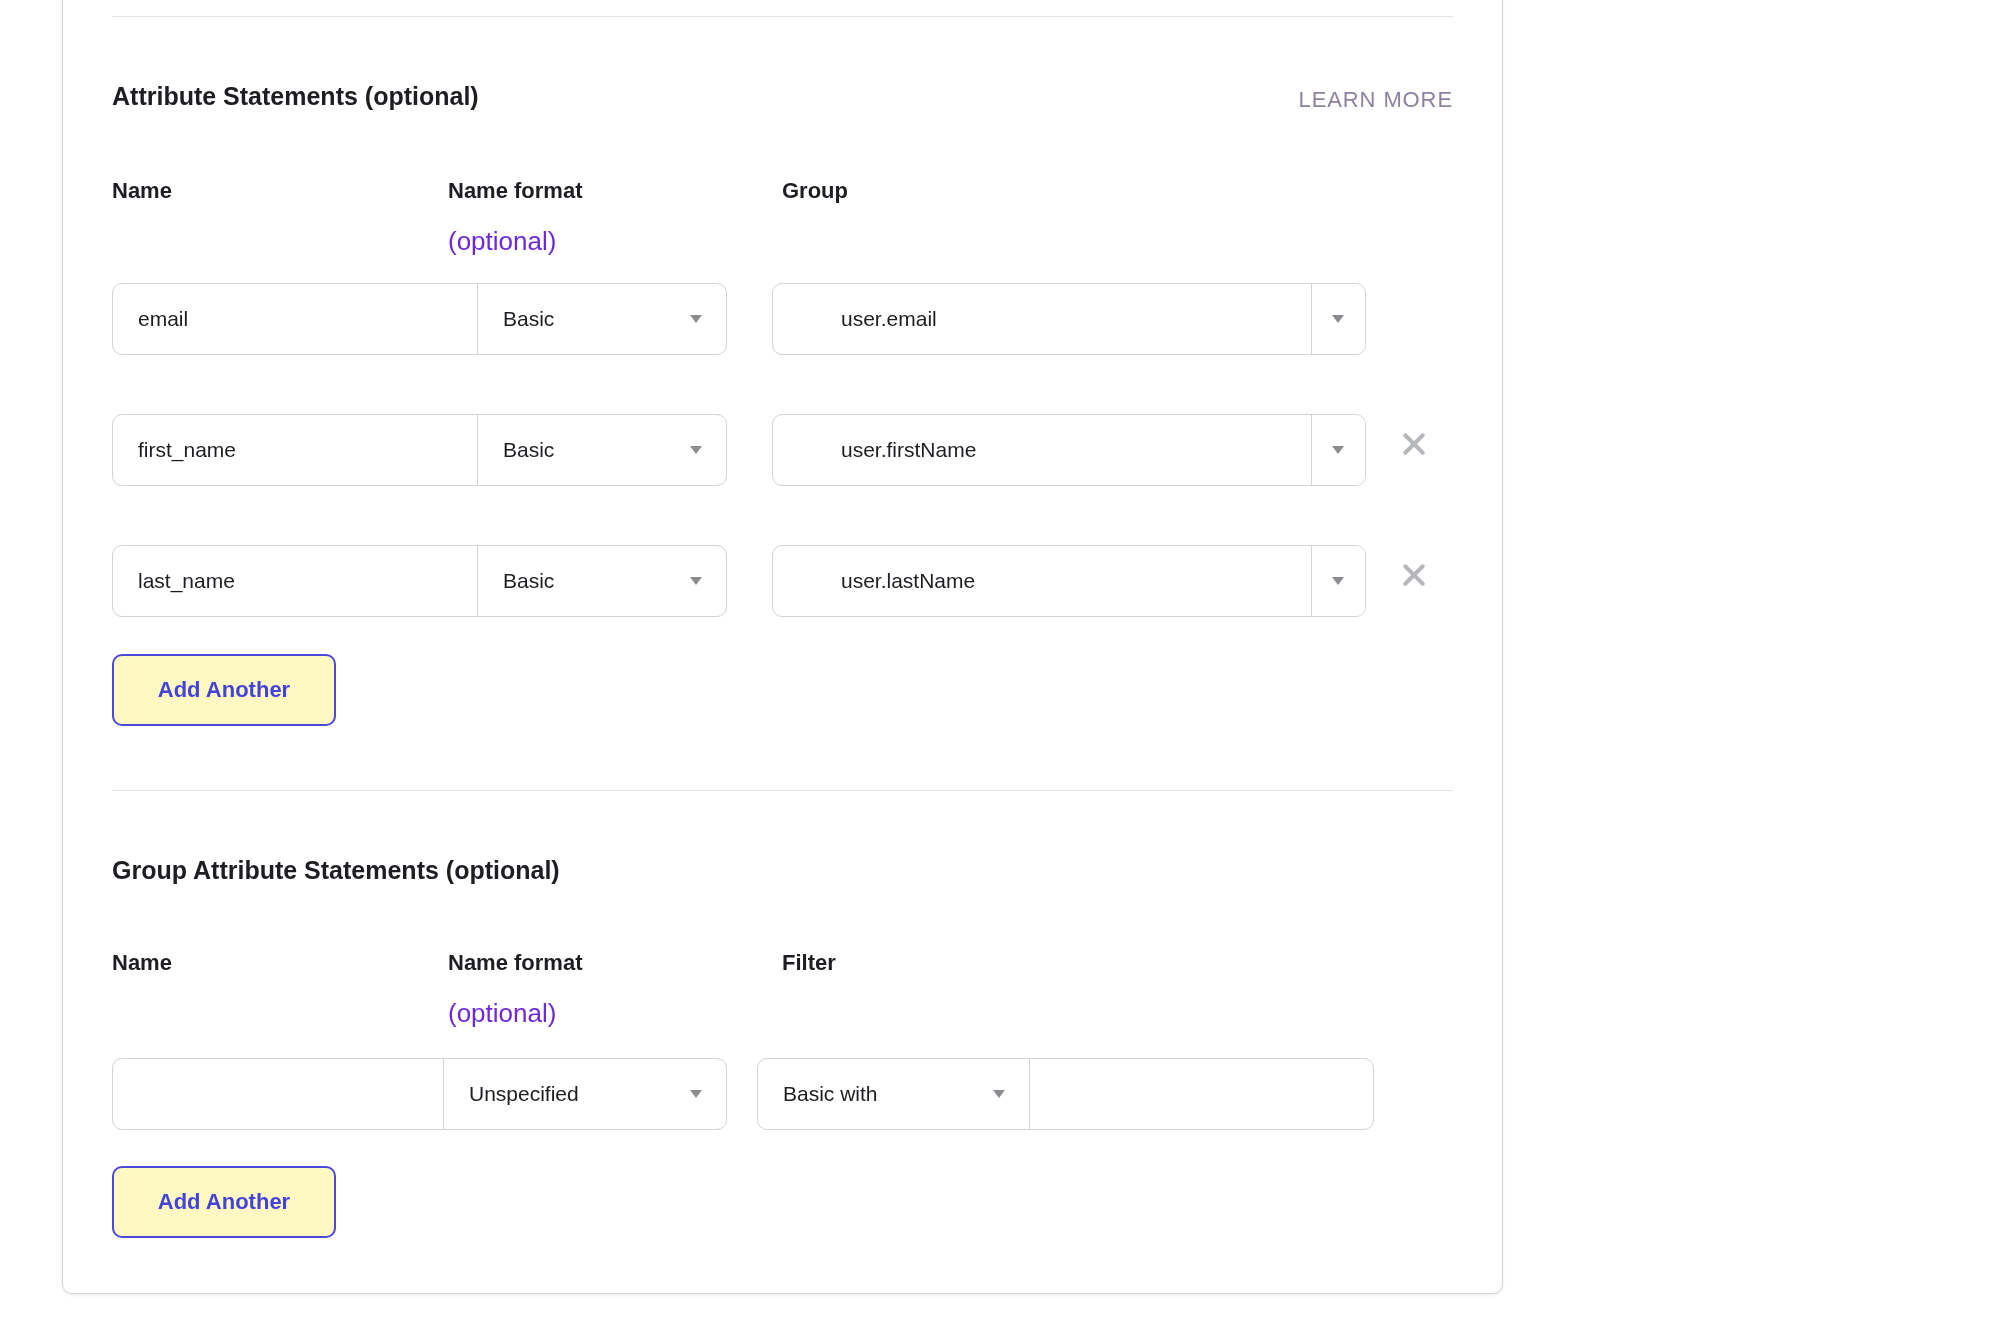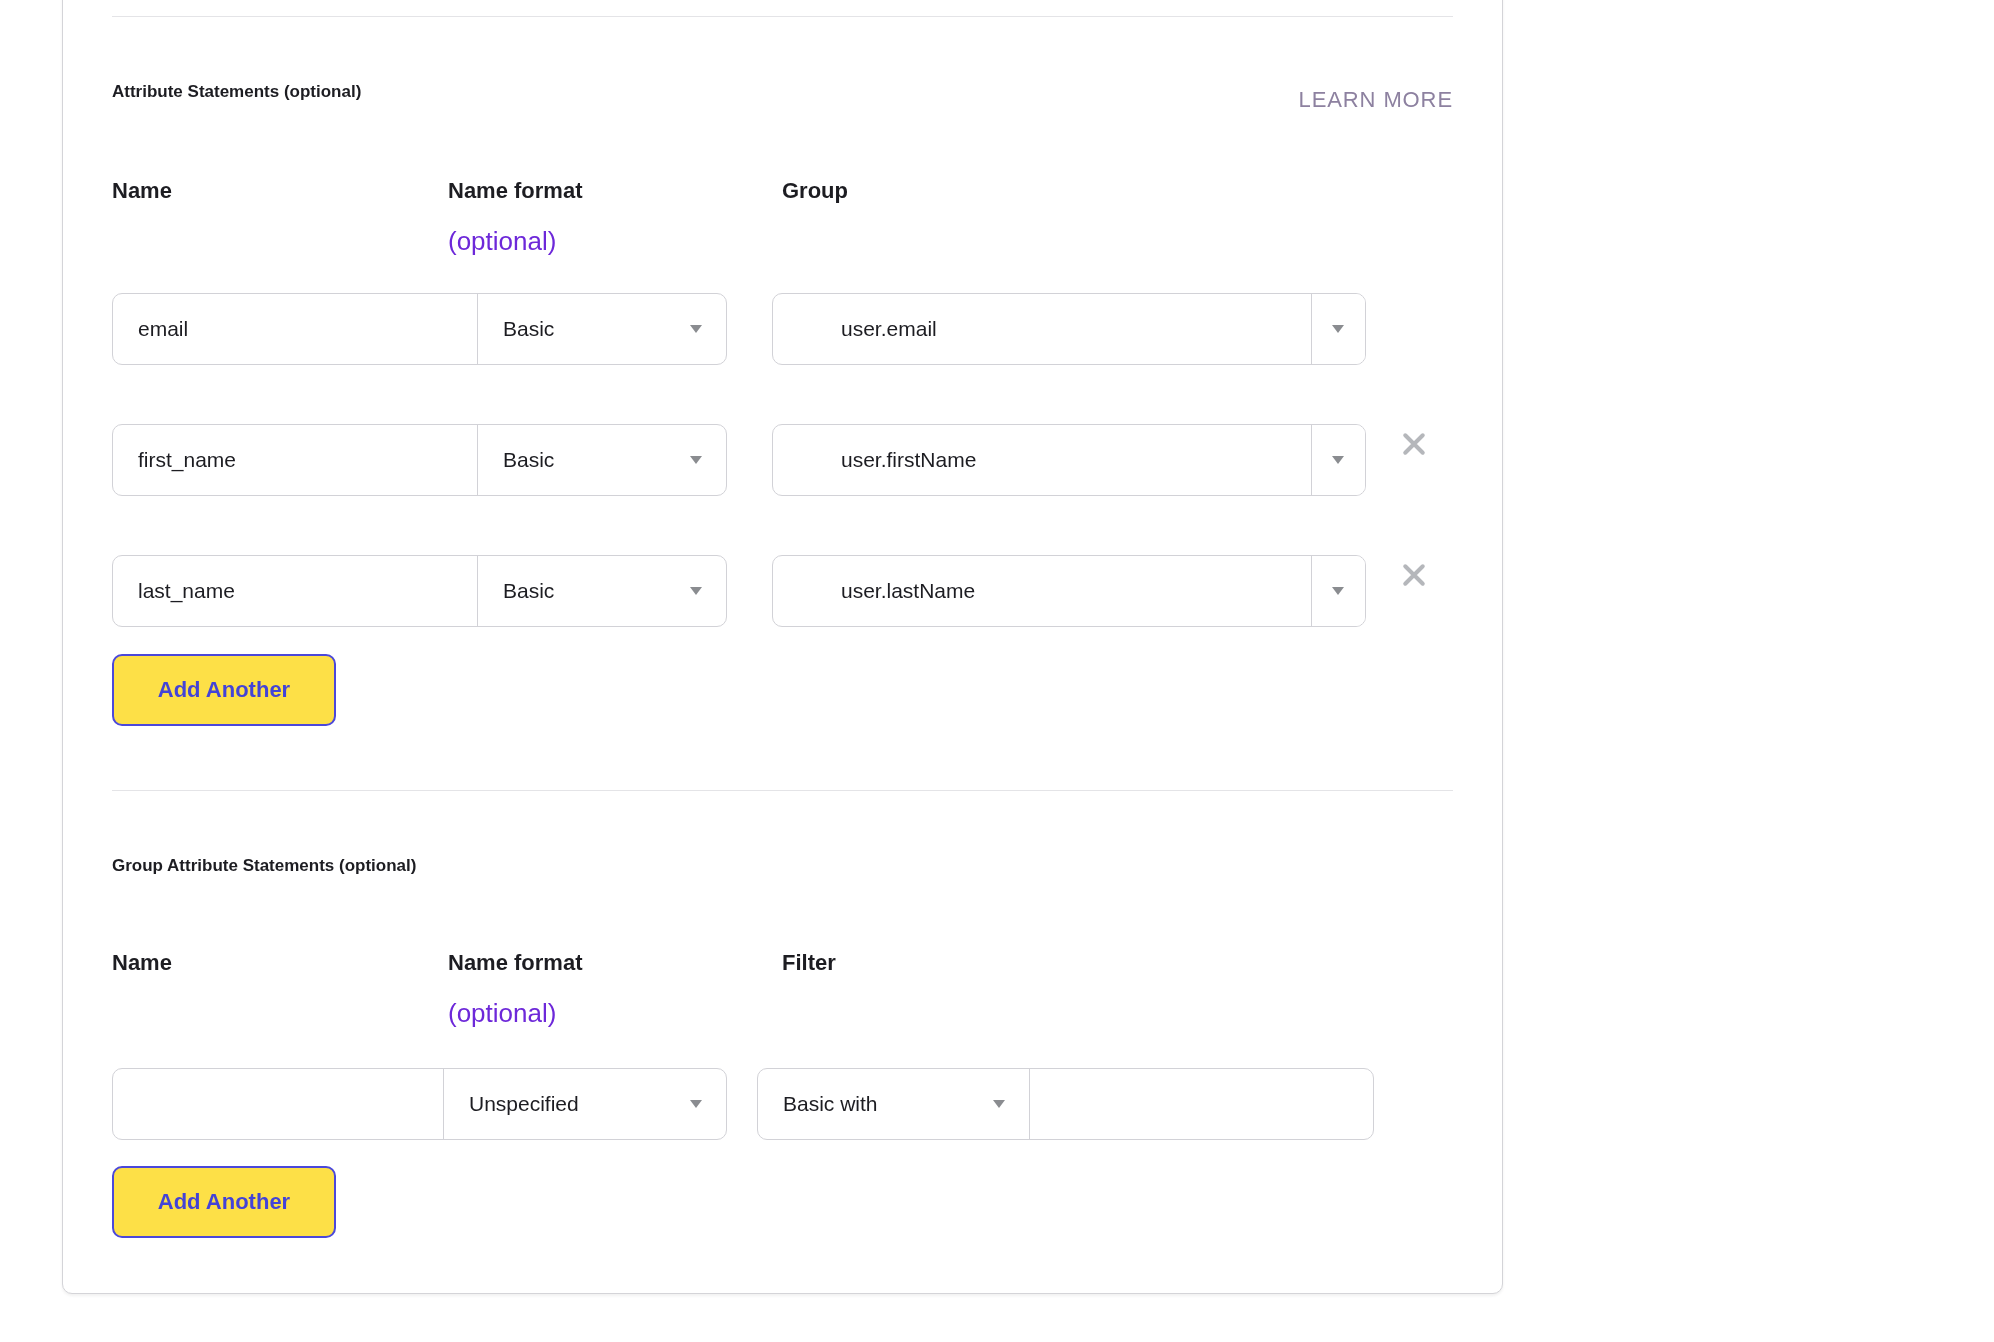--- a/index.html
+++ b/index.html
@@ -13,21 +13,21 @@
     background:#ffffff; border:1px solid #d4d4d8; border-radius:10px;
     box-shadow:0 2px 3px rgba(0,0,0,0.06);
   }
 
   .content { position:absolute; left:0; top:0; width:100%; height:100%; }
 
   .divider { position:absolute; left:112px; width:1341px; height:1px; background:#e4e4e7; }
   .div-top { top:16px; }
   .div-mid { top:790px; }
 
-  .section-title { position:absolute; left:112px; font-size:17px; font-weight:700; color:#1d1d22; }
+  .section-title { position:absolute; left:112px; font-size:25px; font-weight:700; color:#1d1d22; }
   .t1 { top:82px; }
   .t2 { top:856px; }
 
   .learn-more {
     position:absolute; top:87px; right:541px;
     font-size:22px; letter-spacing:0.9px; color:#8d81a0;
     text-decoration:none; cursor:pointer;
   }
 
   .col-header { position:absolute; font-size:22px; font-weight:700; color:#1d1d22; }
@@ -41,21 +41,21 @@
   .hint-1 { top:226px; }
   .hint-2 { top:998px; }
 
   .attr-row { position:absolute; left:112px; width:1341px; height:72px; }
   .row-0 { top:277px; }
   .row-1 { top:408px; }
   .row-2 { top:539px; }
   .row-g { top:1052px; }
 
   .group {
-    position:absolute; top:16px; height:72px; display:flex;
+    position:absolute; top:6px; height:72px; display:flex;
     border:1px solid #d2d2d7; border-radius:10px; background:#fff; overflow:hidden;
   }
   .nf-group { left:0; width:615px; }
   .val-group { left:660px; width:594px;padding-left:43px; }
   .filter-group { left:645px; width:617px; }
 
   .cell-input {
     border:none; outline:none; height:100%; background:transparent;
     padding:0 12px 0 25px; font-family:"Liberation Sans", sans-serif;
     font-size:21px; color:#1d1d22;
@@ -86,21 +86,21 @@
 
   .remove-btn {
     position:absolute; left:1282px; top:16px; width:40px; height:40px;
     border:none; background:transparent; padding:4px; cursor:pointer;
     display:flex; align-items:center; justify-content:center;
   }
   .remove-btn svg { display:block; }
 
   .add-btn {
     position:absolute; left:112px; width:224px; height:72px;
-    background:#fde047; border:2px solid #4b48da; border-radius:10px;
+    background:#fef9c3; border:2px solid #4b48da; border-radius:10px;
     color:#4343d7; font-weight:700; font-size:22px;
     font-family:"Liberation Sans", sans-serif; cursor:pointer;
   }
   .add-1 { top:654px; }
   .add-2 { top:1166px; }
 </style>
 </head>
 <body>
 
 <div class="page">

